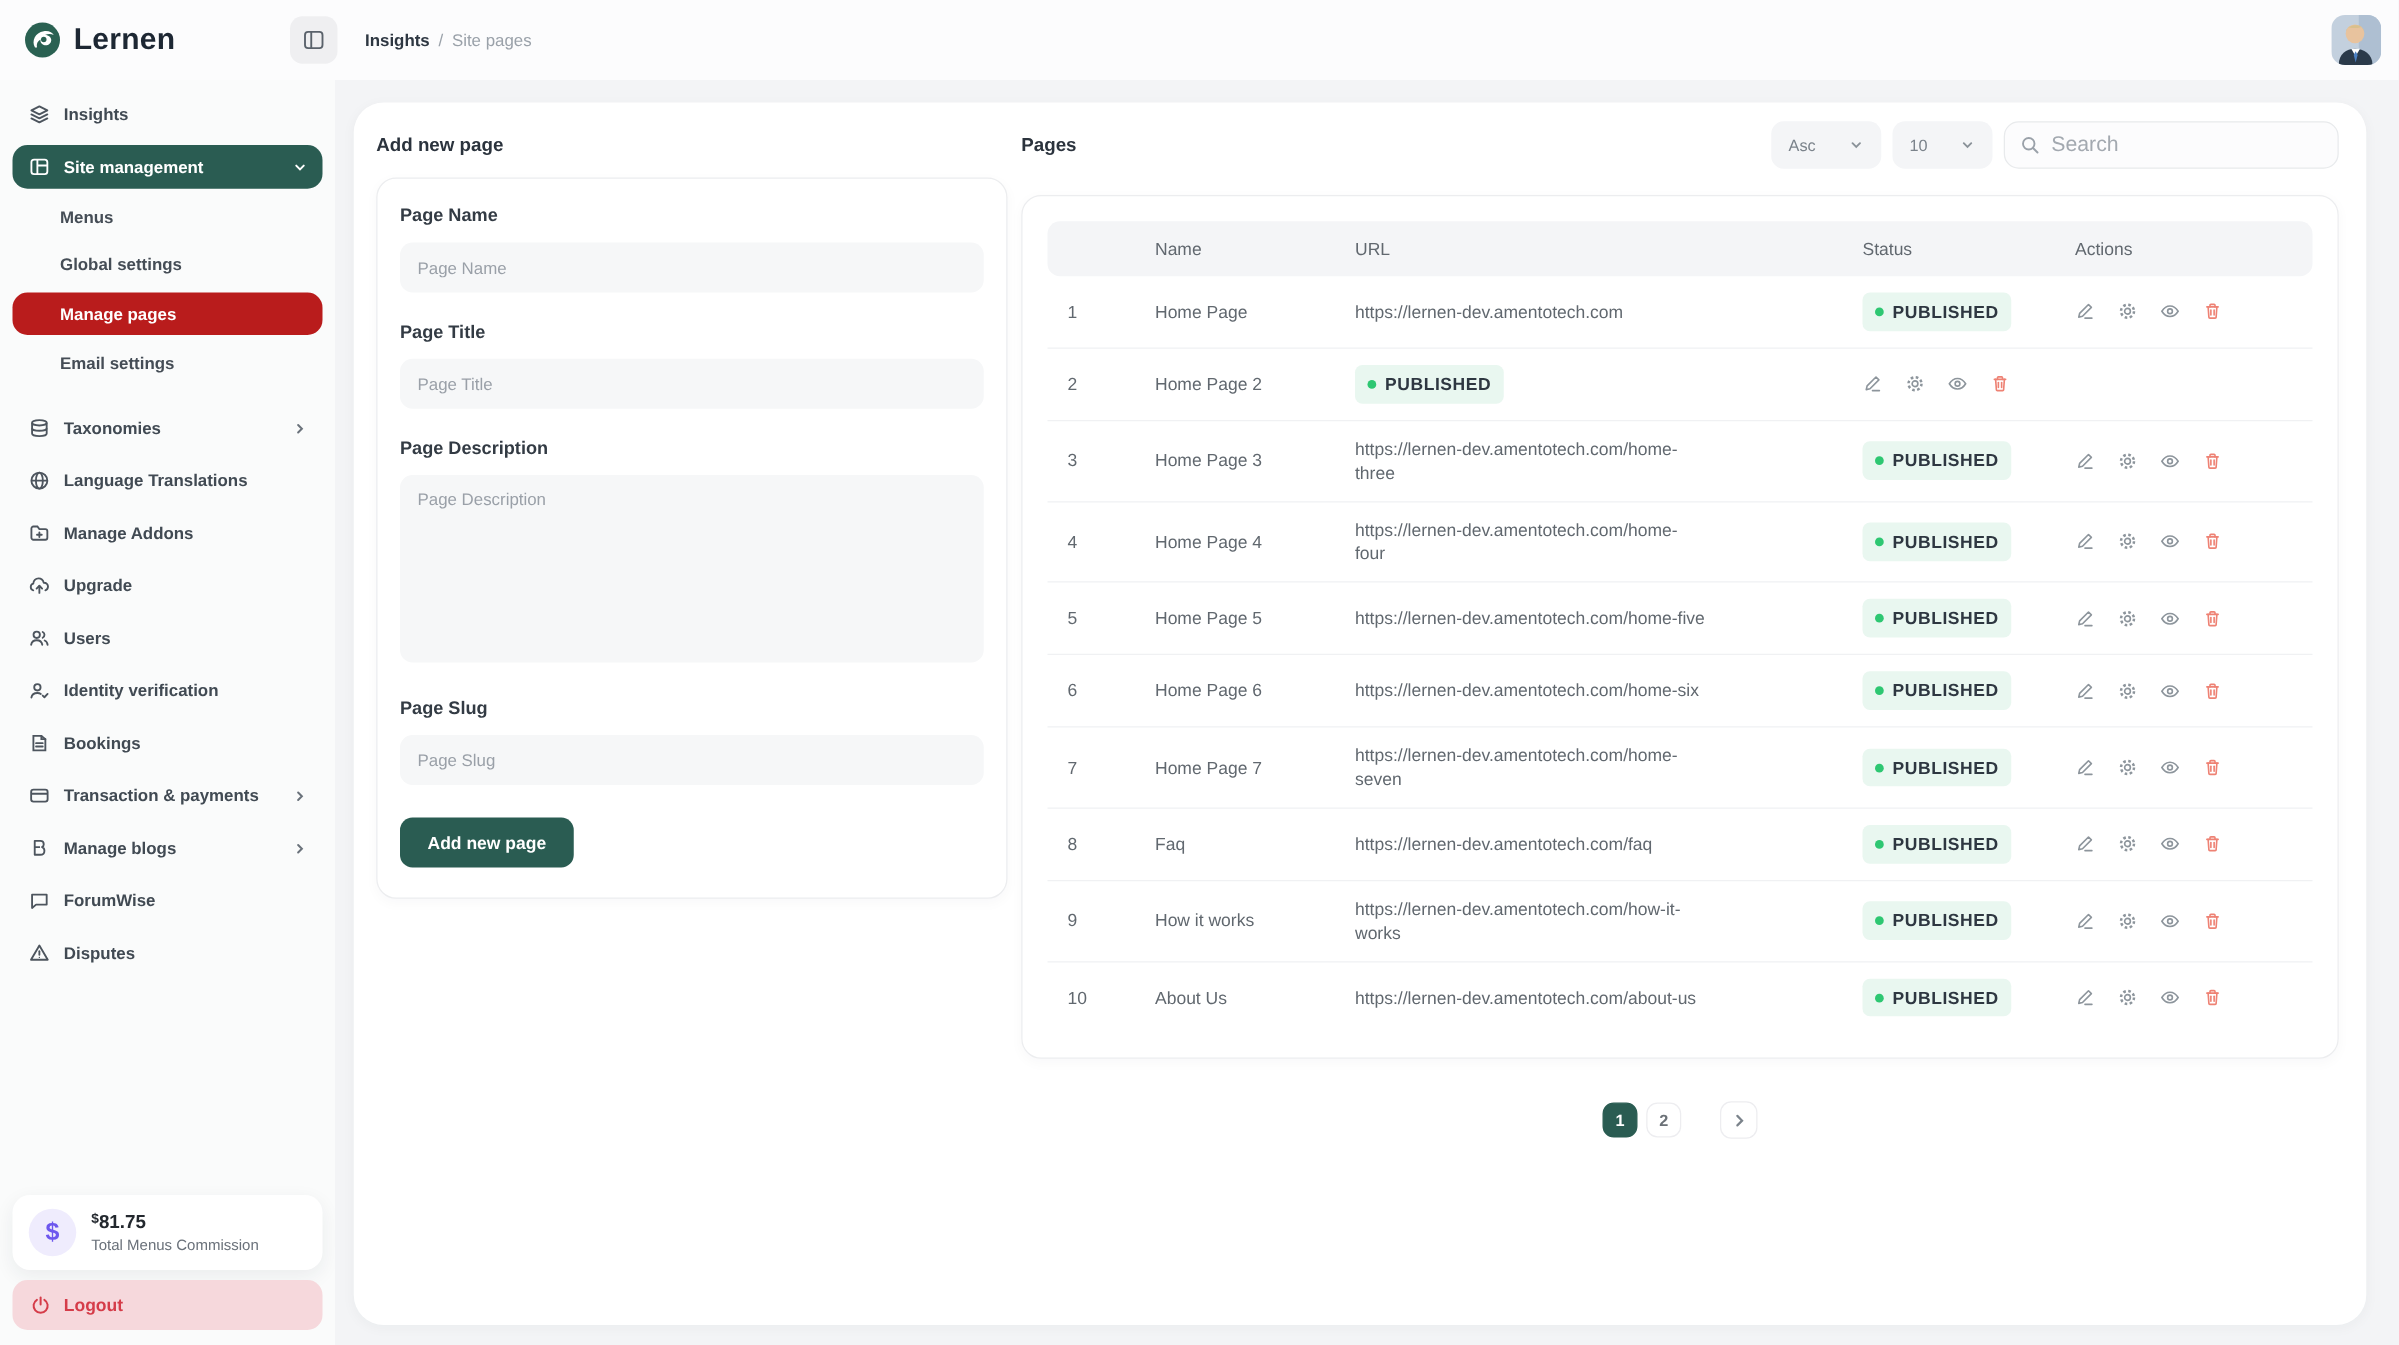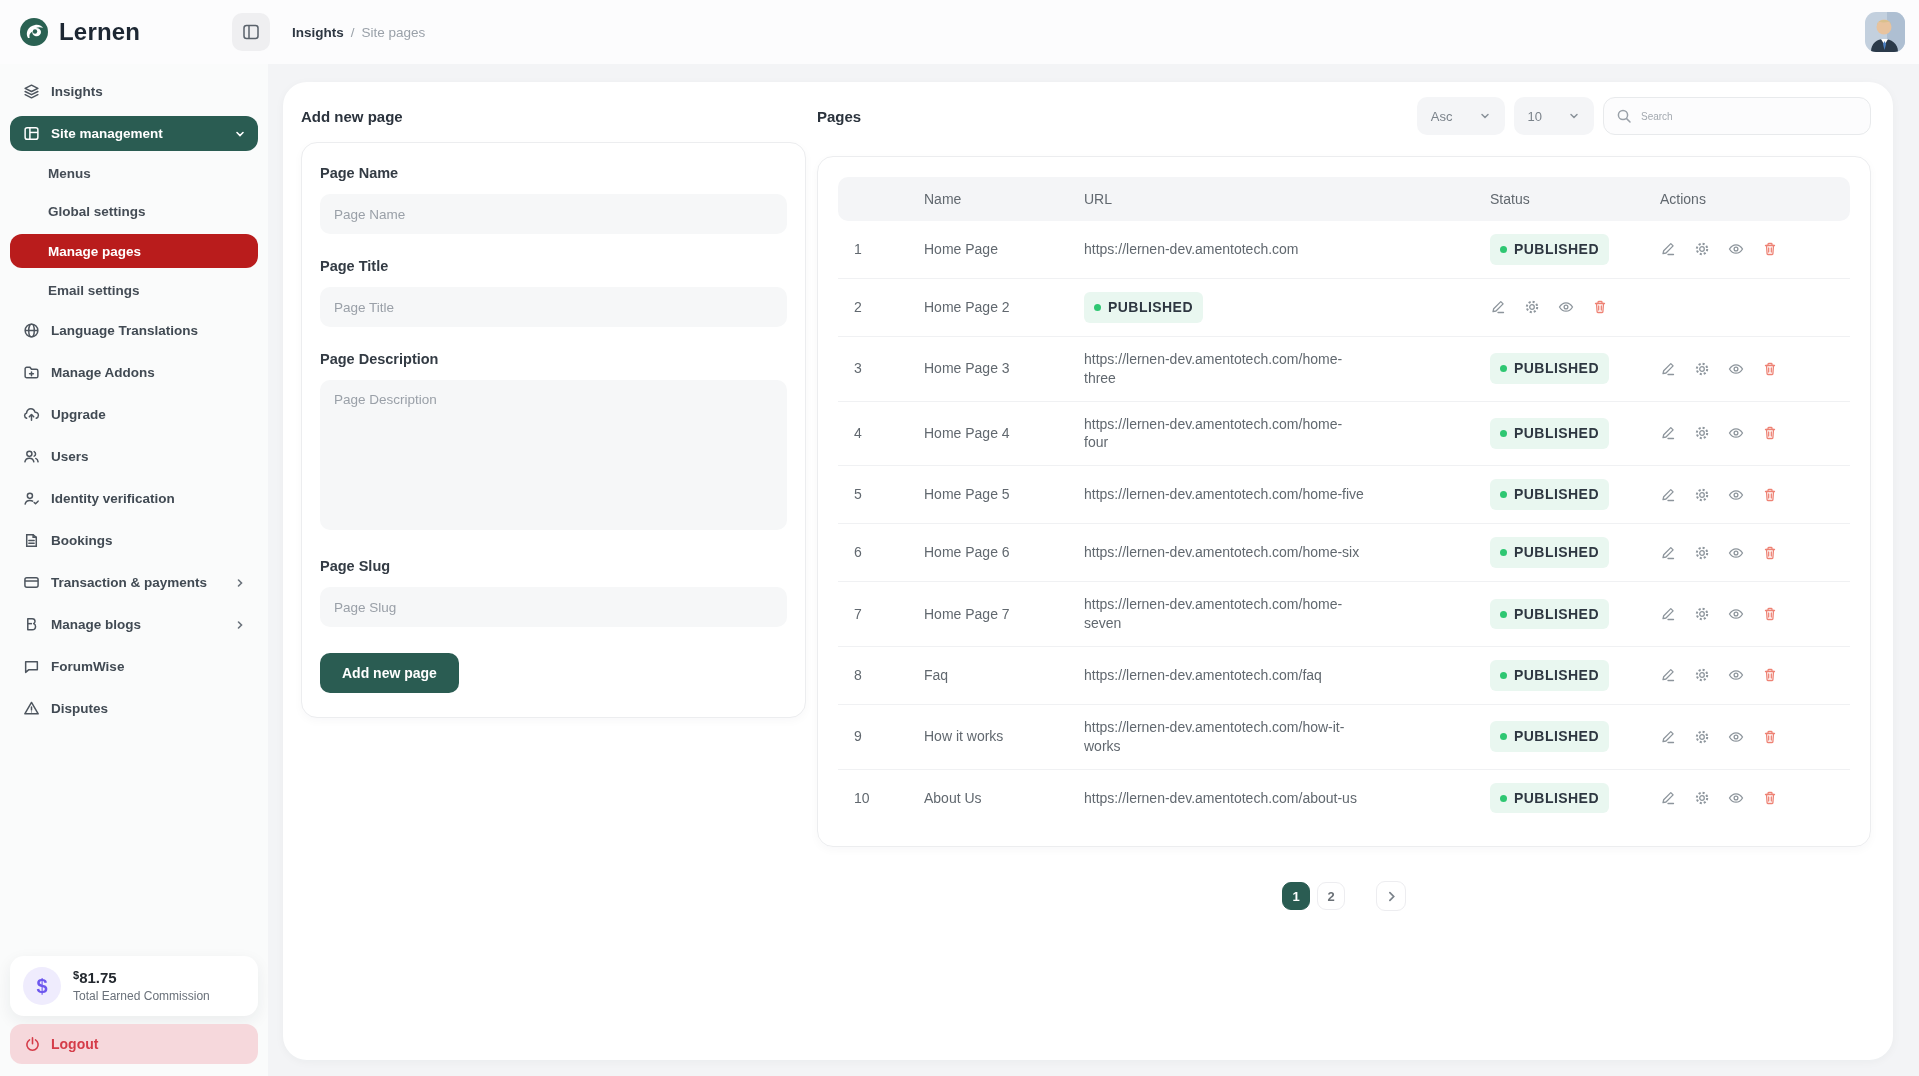--- a/index.html
+++ b/index.html
@@ -65,21 +65,21 @@
 
   
   .pages-col { flex:1; min-width:0; margin-left:11px; }
   .pages-head { display:flex; align-items:center; }
   .pages-controls { margin-left:auto; display:flex; gap:9px; align-items:center; }
   .select-box { height:38px; background:#f4f5f7; border-radius:10px; display:flex; align-items:center;
     gap:26px; padding:0 14px; font-size:13px; color:#7b838b; cursor:pointer; }
   .select-box .chev { color:#8a9299; display:flex; }
   .search-box { width:268px; height:38px; background:#fcfcfd; border:1px solid #e8eaec; border-radius:12px;
     display:flex; align-items:center; gap:9px; padding:0 12px; color:#9aa1a9; }
-  .search-box input { border:none; background:transparent; outline:none; font-size:10px; width:100%;
+  .search-box input { border:none; background:transparent; outline:none; font-size:17px; width:100%;
     font-family:inherit; color:#15803d; }
   .search-box input::placeholder { color:#a3a9b0; }
 
   .table-card { margin-top:20px; border:1px solid #ecedef; border-radius:16px; padding:20px;
     box-shadow:0 3px 10px rgba(30,40,60,.03); }
   .t-row { display:grid; grid-template-columns:70px 160px 406px 170px 1fr; align-items:center; }
   .t-head { background:#f4f5f7; border-radius:10px; height:44px; font-size:13.5px; color:#4f565e; }
   .t-cell { padding:13px 8px 13px 16px; font-size:14px; color:#61686f; line-height:1.35; }
   .t-head .t-cell { padding-top:0; padding-bottom:0; }
   .t-body .t-row { border-bottom:1px solid #f0f1f3; }
@@ -169,20 +169,35 @@
               <path d="M3 4.5 6 7.5 9 4.5"></path>
             </svg>
         </span>
       </div>
 
       <div class="nav-sub">Menus</div>
       <div class="nav-sub">Global settings</div>
       <div class="nav-sub active">Manage pages</div>
       <div class="nav-sub">Email settings</div>
 
+      <div class="nav-item nav-gap">
+        <span class="ni-icon">
+          <svg width="17" height="17" viewBox="0 0 16 16" fill="none" stroke="currentColor" stroke-width="1.4">
+              <ellipse cx="8" cy="4" rx="5.5" ry="2"></ellipse>
+              <path d="M2.5 4v8c0 1.1 2.5 2 5.5 2s5.5-.9 5.5-2V4"></path>
+              <path d="M2.5 8c0 1.1 2.5 2 5.5 2s5.5-.9 5.5-2"></path>
+            </svg>
+        </span>
+        <span>Taxonomies</span>
+        <span class="chev">
+          <svg width="12" height="12" viewBox="0 0 12 12" fill="none" stroke="currentColor" stroke-width="1.6" stroke-linecap="round">
+              <path d="M4.5 3 7.5 6 4.5 9"></path>
+            </svg>
+        </span>
+      </div>
 
       <div class="nav-item">
         <span class="ni-icon">
           <svg width="17" height="17" viewBox="0 0 16 16" fill="none" stroke="currentColor" stroke-width="1.4">
               <circle cx="8" cy="8" r="6"></circle>
               <ellipse cx="8" cy="8" rx="2.6" ry="6"></ellipse>
               <line x1="2" y1="8" x2="14" y2="8"></line>
             </svg>
         </span>
         <span>Language Translations</span>
@@ -292,21 +307,21 @@
               <circle cx="8" cy="11.2" r=".5" fill="currentColor" stroke="none"></circle>
             </svg>
         </span>
         <span>Disputes</span>
       </div>
 
       <div class="commission">
         <div class="comm-icon">$</div>
         <div>
           <div class="comm-amount"><span class="cur">$</span><span>81.75</span></div>
-          <div class="comm-label">Total Earned Commission</div>
+          <div class="comm-label">Total Menus Commission</div>
         </div>
       </div>
 
       <button class="logout-btn">
         <span style="display:flex">
           <svg width="17" height="17" viewBox="0 0 16 16" fill="none" stroke="currentColor" stroke-width="1.5" stroke-linecap="round">
               <path d="M5.2 3.6a5.3 5.3 0 1 0 5.6 0"></path>
               <line x1="8" y1="1.8" x2="8" y2="7.2"></line>
             </svg>
         </span>

